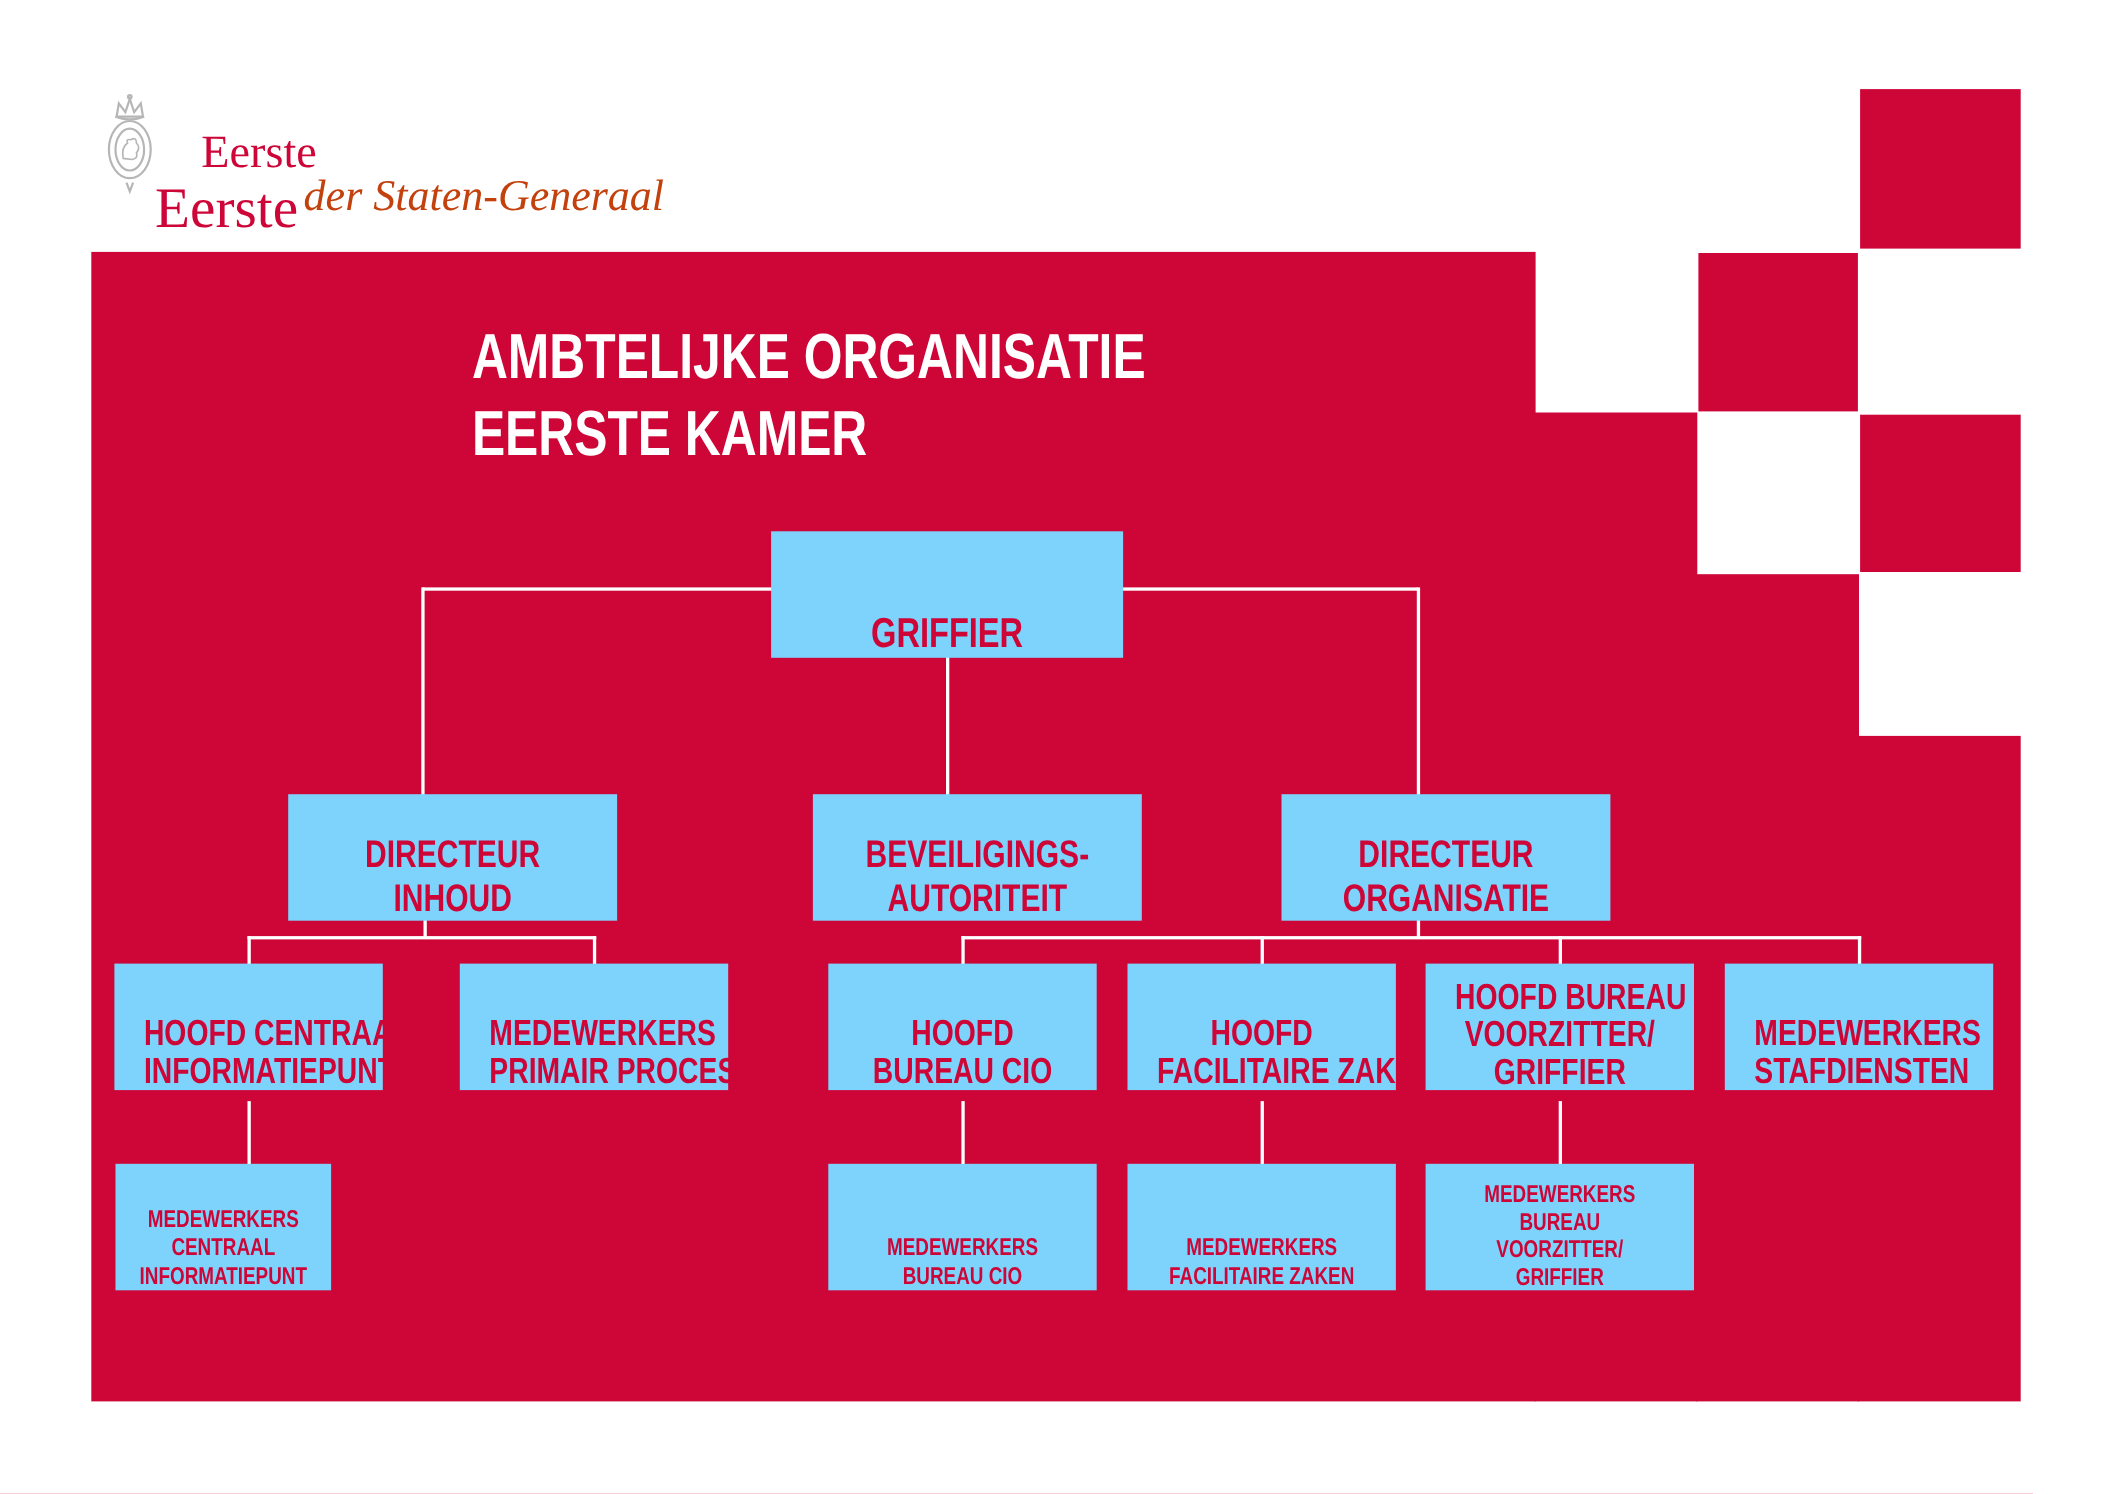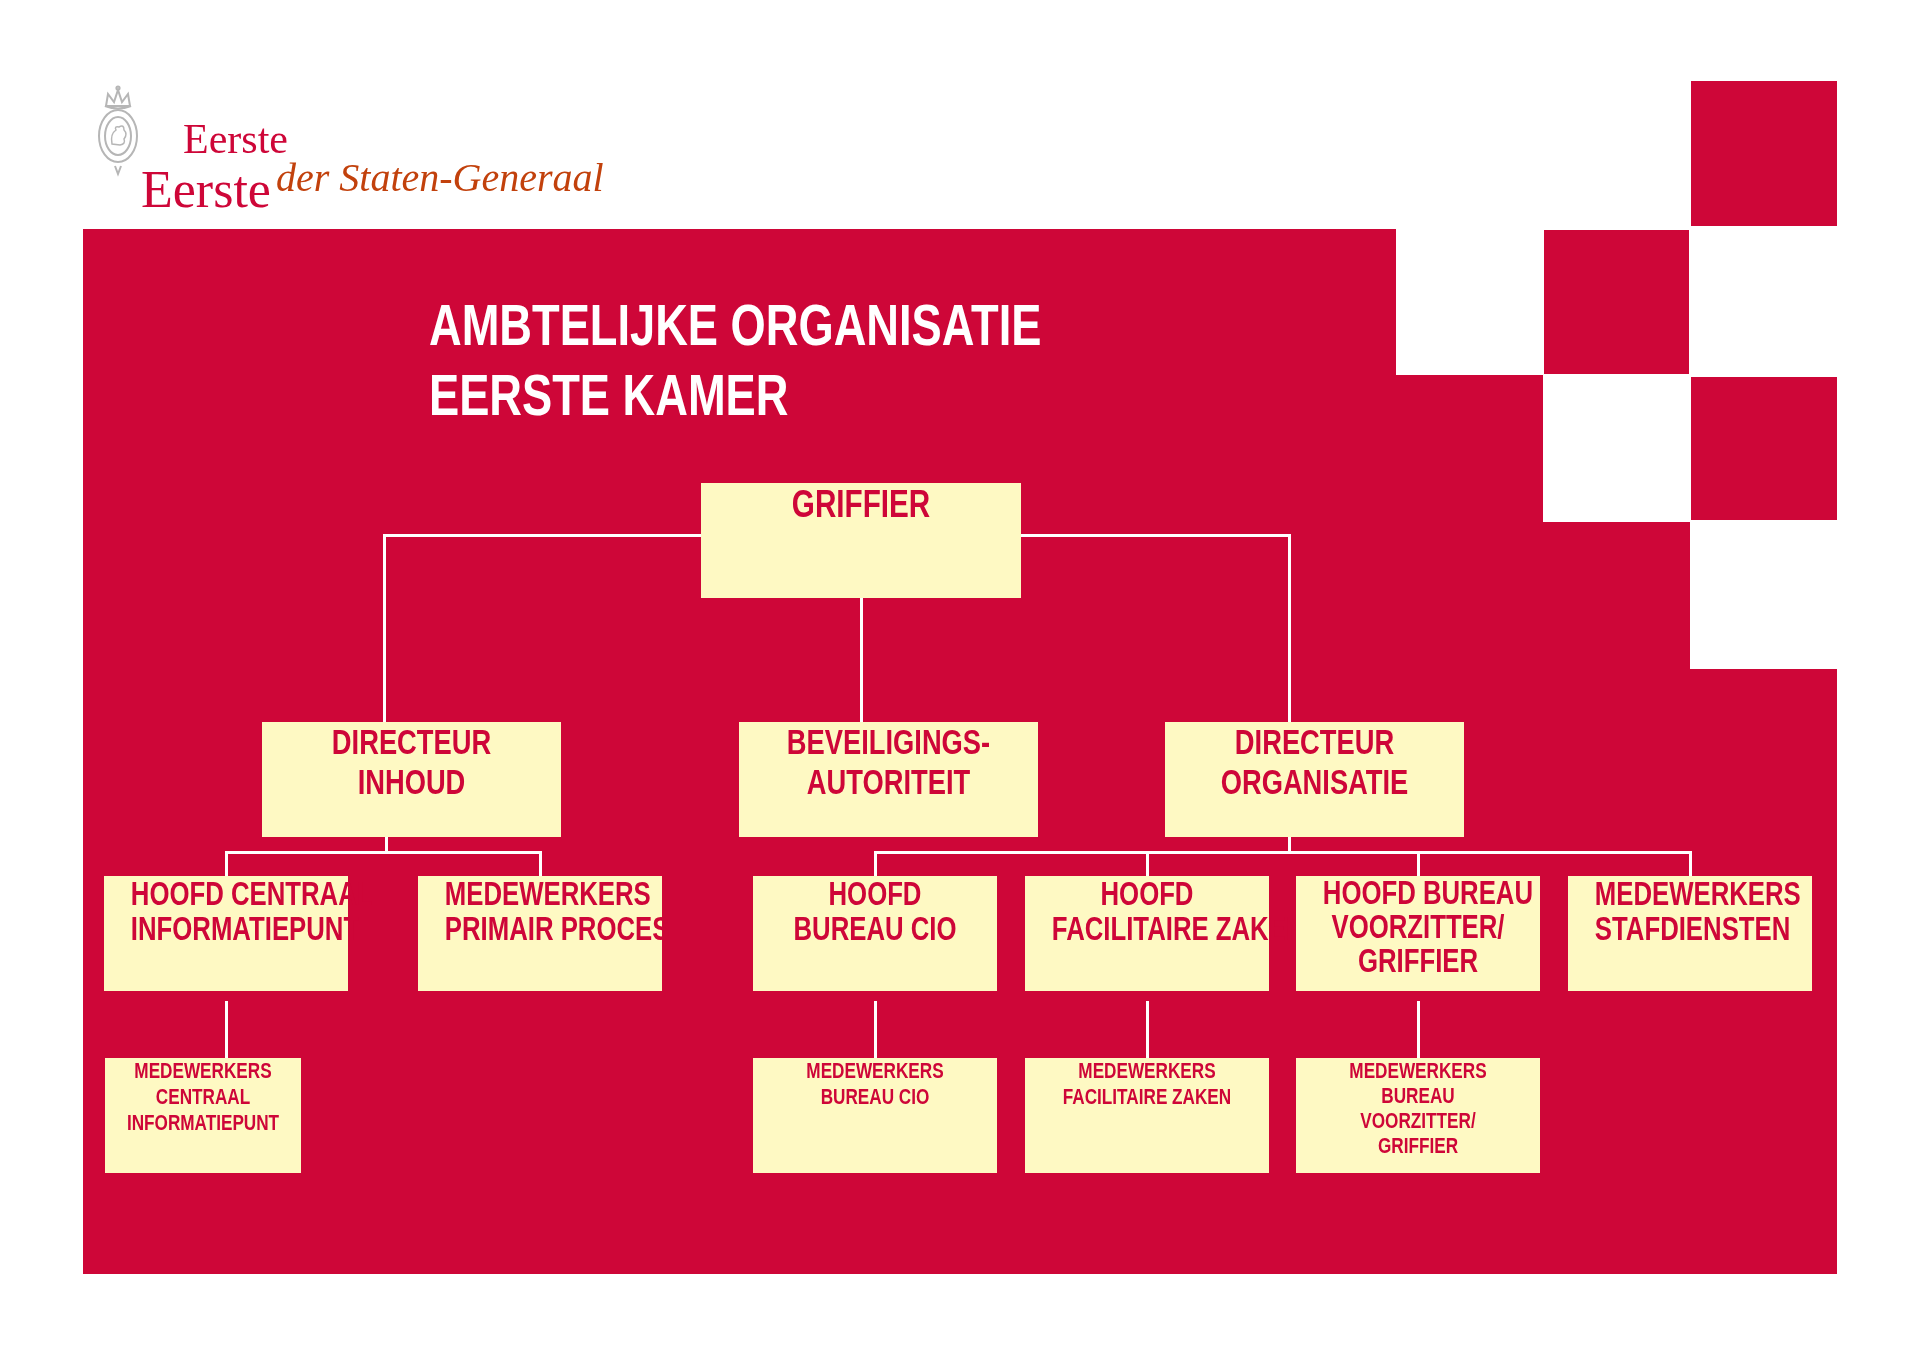--- a/index.html
+++ b/index.html
@@ -47,22 +47,22 @@
   #stub-cio   {left:874px;top:851px;width:3px;height:39px;}
   #stub-fz    {left:1146px;top:851px;width:3px;height:39px;}
   #stub-vg    {left:1417px;top:851px;width:3px;height:39px;}
   #stub-staf  {left:1689px;top:851px;width:3px;height:39px;}
   #stub4-cip  {left:225px;top:1001px;width:3px;height:59px;}
   #stub4-cio  {left:874px;top:1001px;width:3px;height:59px;}
   #stub4-fz   {left:1146px;top:1001px;width:3px;height:59px;}
   #stub4-vg   {left:1417px;top:1001px;width:3px;height:59px;}
 
   
-  .box{position:absolute;background:#fef9c3;color:#CE0638;font-weight:bold;
-       display:flex;flex-direction:column;justify-content:flex-start;align-items:center;
+  .box{position:absolute;background:#7dd3fc;color:#CE0638;font-weight:bold;
+       display:flex;flex-direction:column;justify-content:flex-end;align-items:center;
        text-align:center;}
   .box span{display:block;width:100%;transform:scaleX(0.78);transform-origin:50% 50%;white-space:nowrap;}
   #box-griffier{left:701px;top:483px;width:320px;height:115px;font-size:38px;}
   .lvl2{top:722px;width:299px;height:115px;font-size:35px;line-height:40px;}
   #box-inhoud{left:262px;}
   #box-beveiliging{left:739px;}
   #box-organisatie{left:1165px;}
   .lvl3{top:876px;width:244px;height:115px;font-size:33px;line-height:35px;}
   #box-cip{left:104px;}
   #box-pp{left:418px;}

